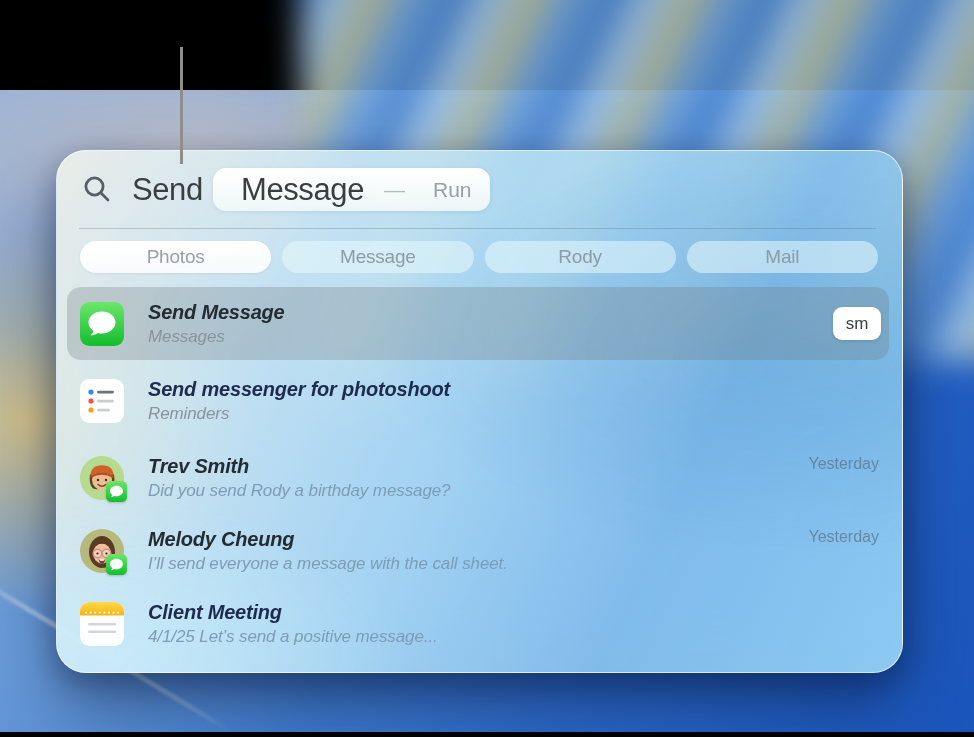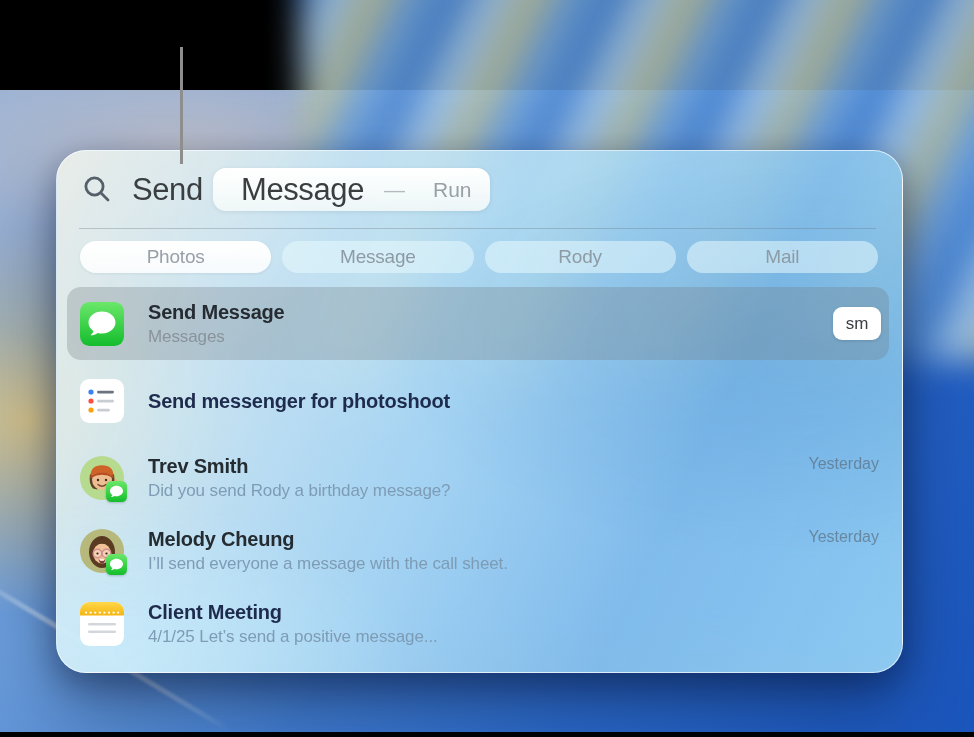--- a/index.html
+++ b/index.html
@@ -88,21 +88,21 @@
     display:flex;align-items:center;padding-left:13px;
   }
   .row.selected{background:rgba(112,122,128,0.30);}
   .app-icon{width:44px;height:44px;flex:none;margin-right:24px;position:relative;}
   .app-icon svg{display:block;width:44px;height:44px;}
   .msg-badge{
     position:absolute;right:-3px;bottom:-2px;width:21px;height:21px;
     filter:drop-shadow(0 1px 1px rgba(0,0,0,0.2));
   }
   .msg-badge svg{display:block;width:21px;height:21px;}
-  .texts{display:flex;flex-direction:column;min-width:0;}
+  .texts{display:flex;flex-direction:column;min-width:0;font-style:italic;}
   .title{font-size:20px;line-height:26px;font-weight:600;color:#242b31;letter-spacing:-0.2px;}
   .subtitle{font-size:17px;line-height:23px;color:#8a939b;letter-spacing:-0.1px;}
   .results .row:nth-child(2) .title,
   .results .row:nth-child(5) .title{color:#1e2b4c;}
   .results .row:nth-child(n+3) .subtitle{color:#7e9cb5;}
   .shortcut-badge{
     position:absolute;right:8px;top:20px;min-width:48px;height:33px;border-radius:9px;
     background:#ffffff;display:flex;align-items:center;justify-content:center;
     font-size:17px;color:#3a3f44;box-shadow:0 1px 3px rgba(20,40,60,0.18);padding:13px 8px;
   }
@@ -181,20 +181,21 @@
             <circle cx="11" cy="13" r="2.6" fill="#3B82F7"></circle>
             <rect x="17" y="11.7" width="17" height="2.8" rx="1.4" fill="#6B7280"></rect>
             <circle cx="11" cy="22" r="2.6" fill="#FB4F42"></circle>
             <rect x="17" y="20.7" width="17" height="2.8" rx="1.4" fill="#C8CDD3"></rect>
             <circle cx="11" cy="31" r="2.6" fill="#FCA00B"></circle>
             <rect x="17" y="29.7" width="13" height="2.8" rx="1.4" fill="#C8CDD3"></rect>
           </svg>
         </div>
         <div class="texts">
           <div class="title">Send messenger for photoshoot</div>
+          <div class="subtitle">Reminders</div>
         </div>
       </div>
 
       <div class="row" style="top:290px">
         <div class="app-icon">
           <svg viewBox="0 0 44 44">
             <defs>
                 <clipPath id="clip-trev">
                   <circle cx="22" cy="22" r="22"></circle>
                 </clipPath>

